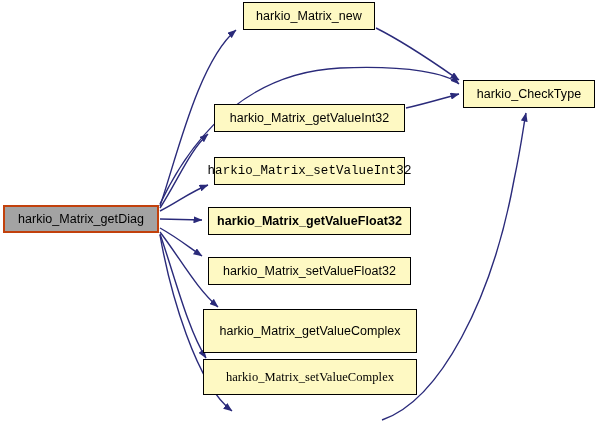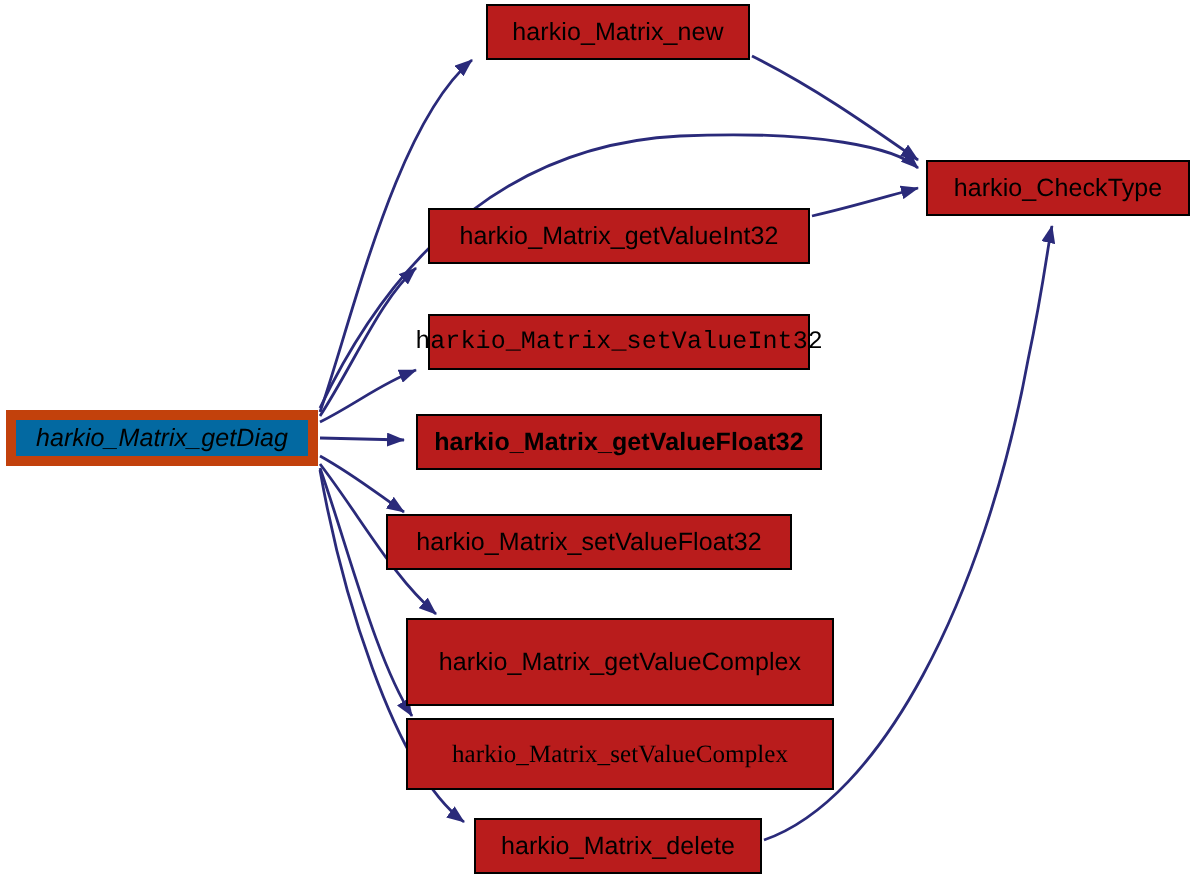--- a/index.html
+++ b/index.html
@@ -21,34 +21,33 @@
     left: 0;
     top: 0;
     width: 600px;
     height: 443px;
     pointer-events: none;
   }
   .graph-node {
     position: absolute;
     box-sizing: border-box;
     border: 1px solid #000000;
-    background: #b91c1c;
+    background: #fef9c3;
     color: #000000;
     font-size: 12.5px;
     line-height: 1;
     display: flex;
     align-items: center;
     justify-content: center;
     white-space: nowrap;
     letter-spacing: 0.05px;
   }
   .graph-node.root-node {
-    background: #0369a1;
-    border: 5px solid #c2410c;
-    font-style: italic;
+    background: #a3a3a3;
+    border: 2px solid #c2410c;
   }
   .node-label {
     display: block;
     padding: 0 6px;
   }
 </style>
 </head>
 <body>
 
 <div id="graph-root">
@@ -93,29 +92,26 @@
   </div>
 
   <div class="graph-node" style="left:214px; top:157px; width:191px; height:28px;font-family:Liberation Mono, monospace;">
     <span class="node-label">harkio_Matrix_setValueInt32</span>
   </div>
 
   <div class="graph-node" style="left:208px; top:207px; width:203px; height:28px;font-weight:bold;">
     <span class="node-label">harkio_Matrix_getValueFloat32</span>
   </div>
 
-  <div class="graph-node" style="left:193px; top:257px; width:203px; height:28px;">
+  <div class="graph-node" style="left:208px; top:257px; width:203px; height:28px;">
     <span class="node-label">harkio_Matrix_setValueFloat32</span>
   </div>
 
   <div class="graph-node" style="left:203px; top:309px; width:214px; height:44px;">
     <span class="node-label">harkio_Matrix_getValueComplex</span>
   </div>
 
   <div class="graph-node" style="left:203px; top:359px; width:214px; height:36px;font-family:Liberation Serif, serif;">
     <span class="node-label">harkio_Matrix_setValueComplex</span>
   </div>
 
-  <div class="graph-node" style="left:237px; top:409px; width:144px; height:28px;">
-    <span class="node-label">harkio_Matrix_delete</span>
-  </div>
 
 </div>
 
 </body></html>

